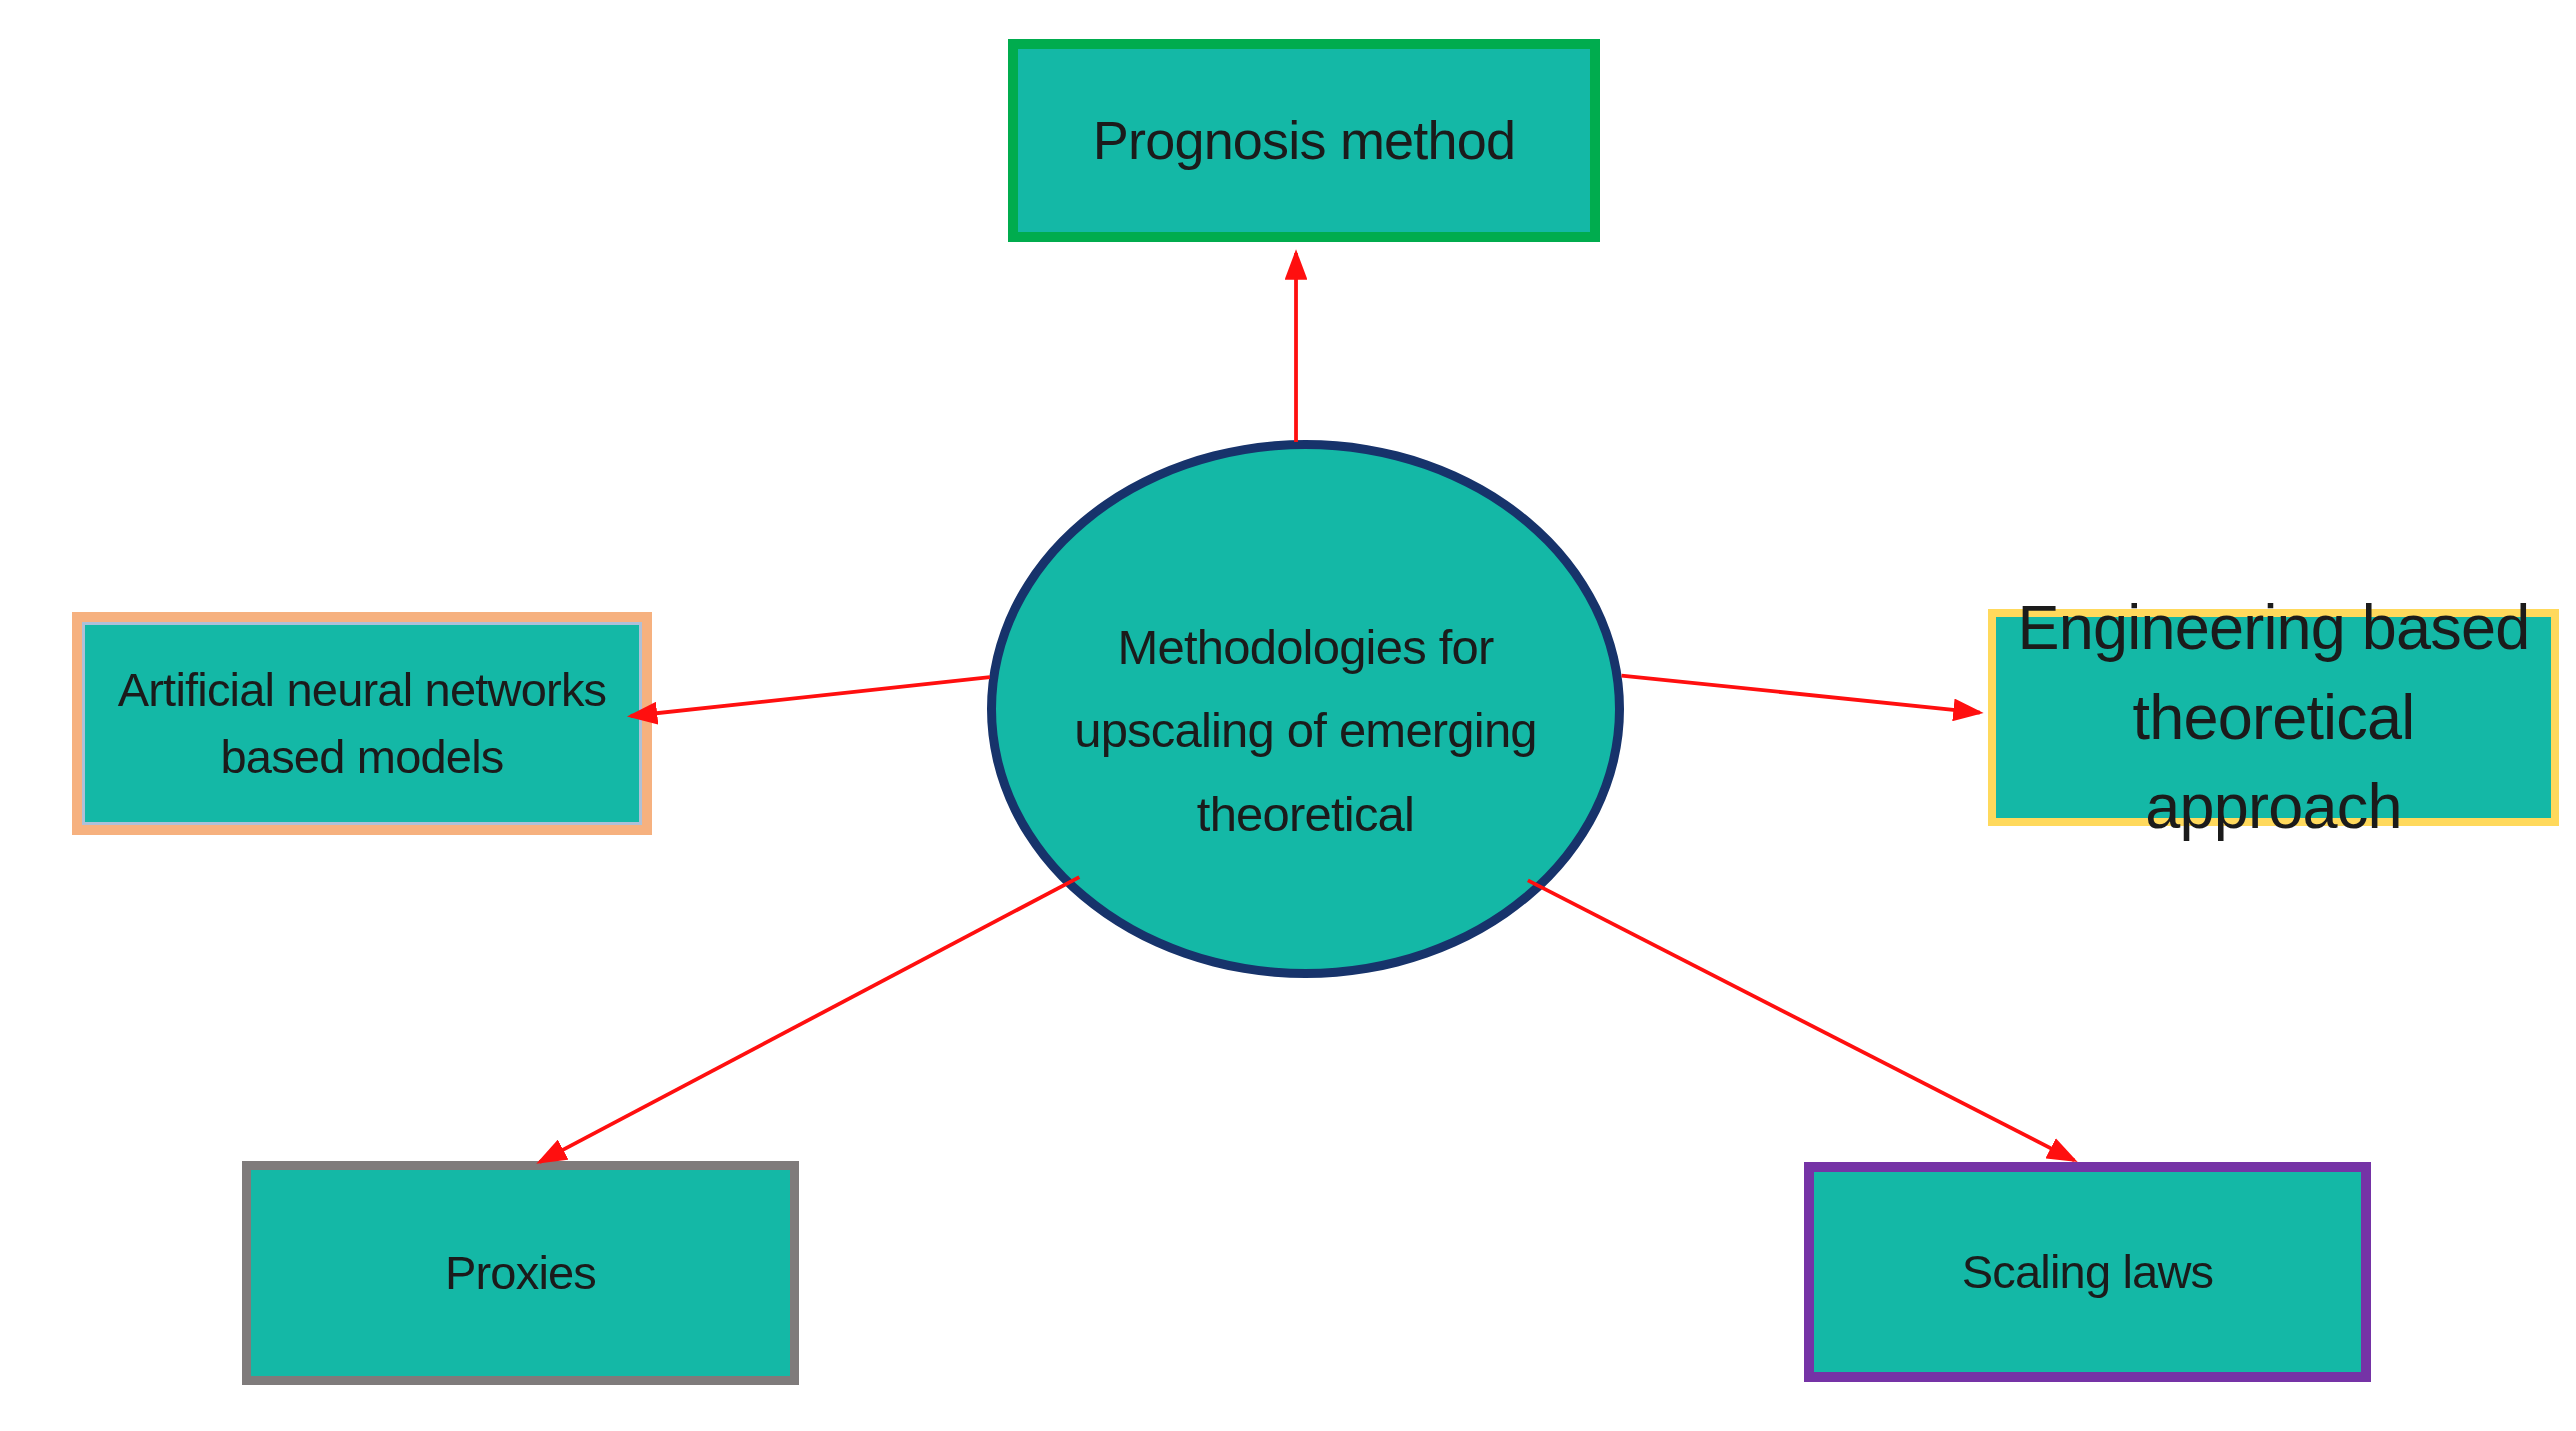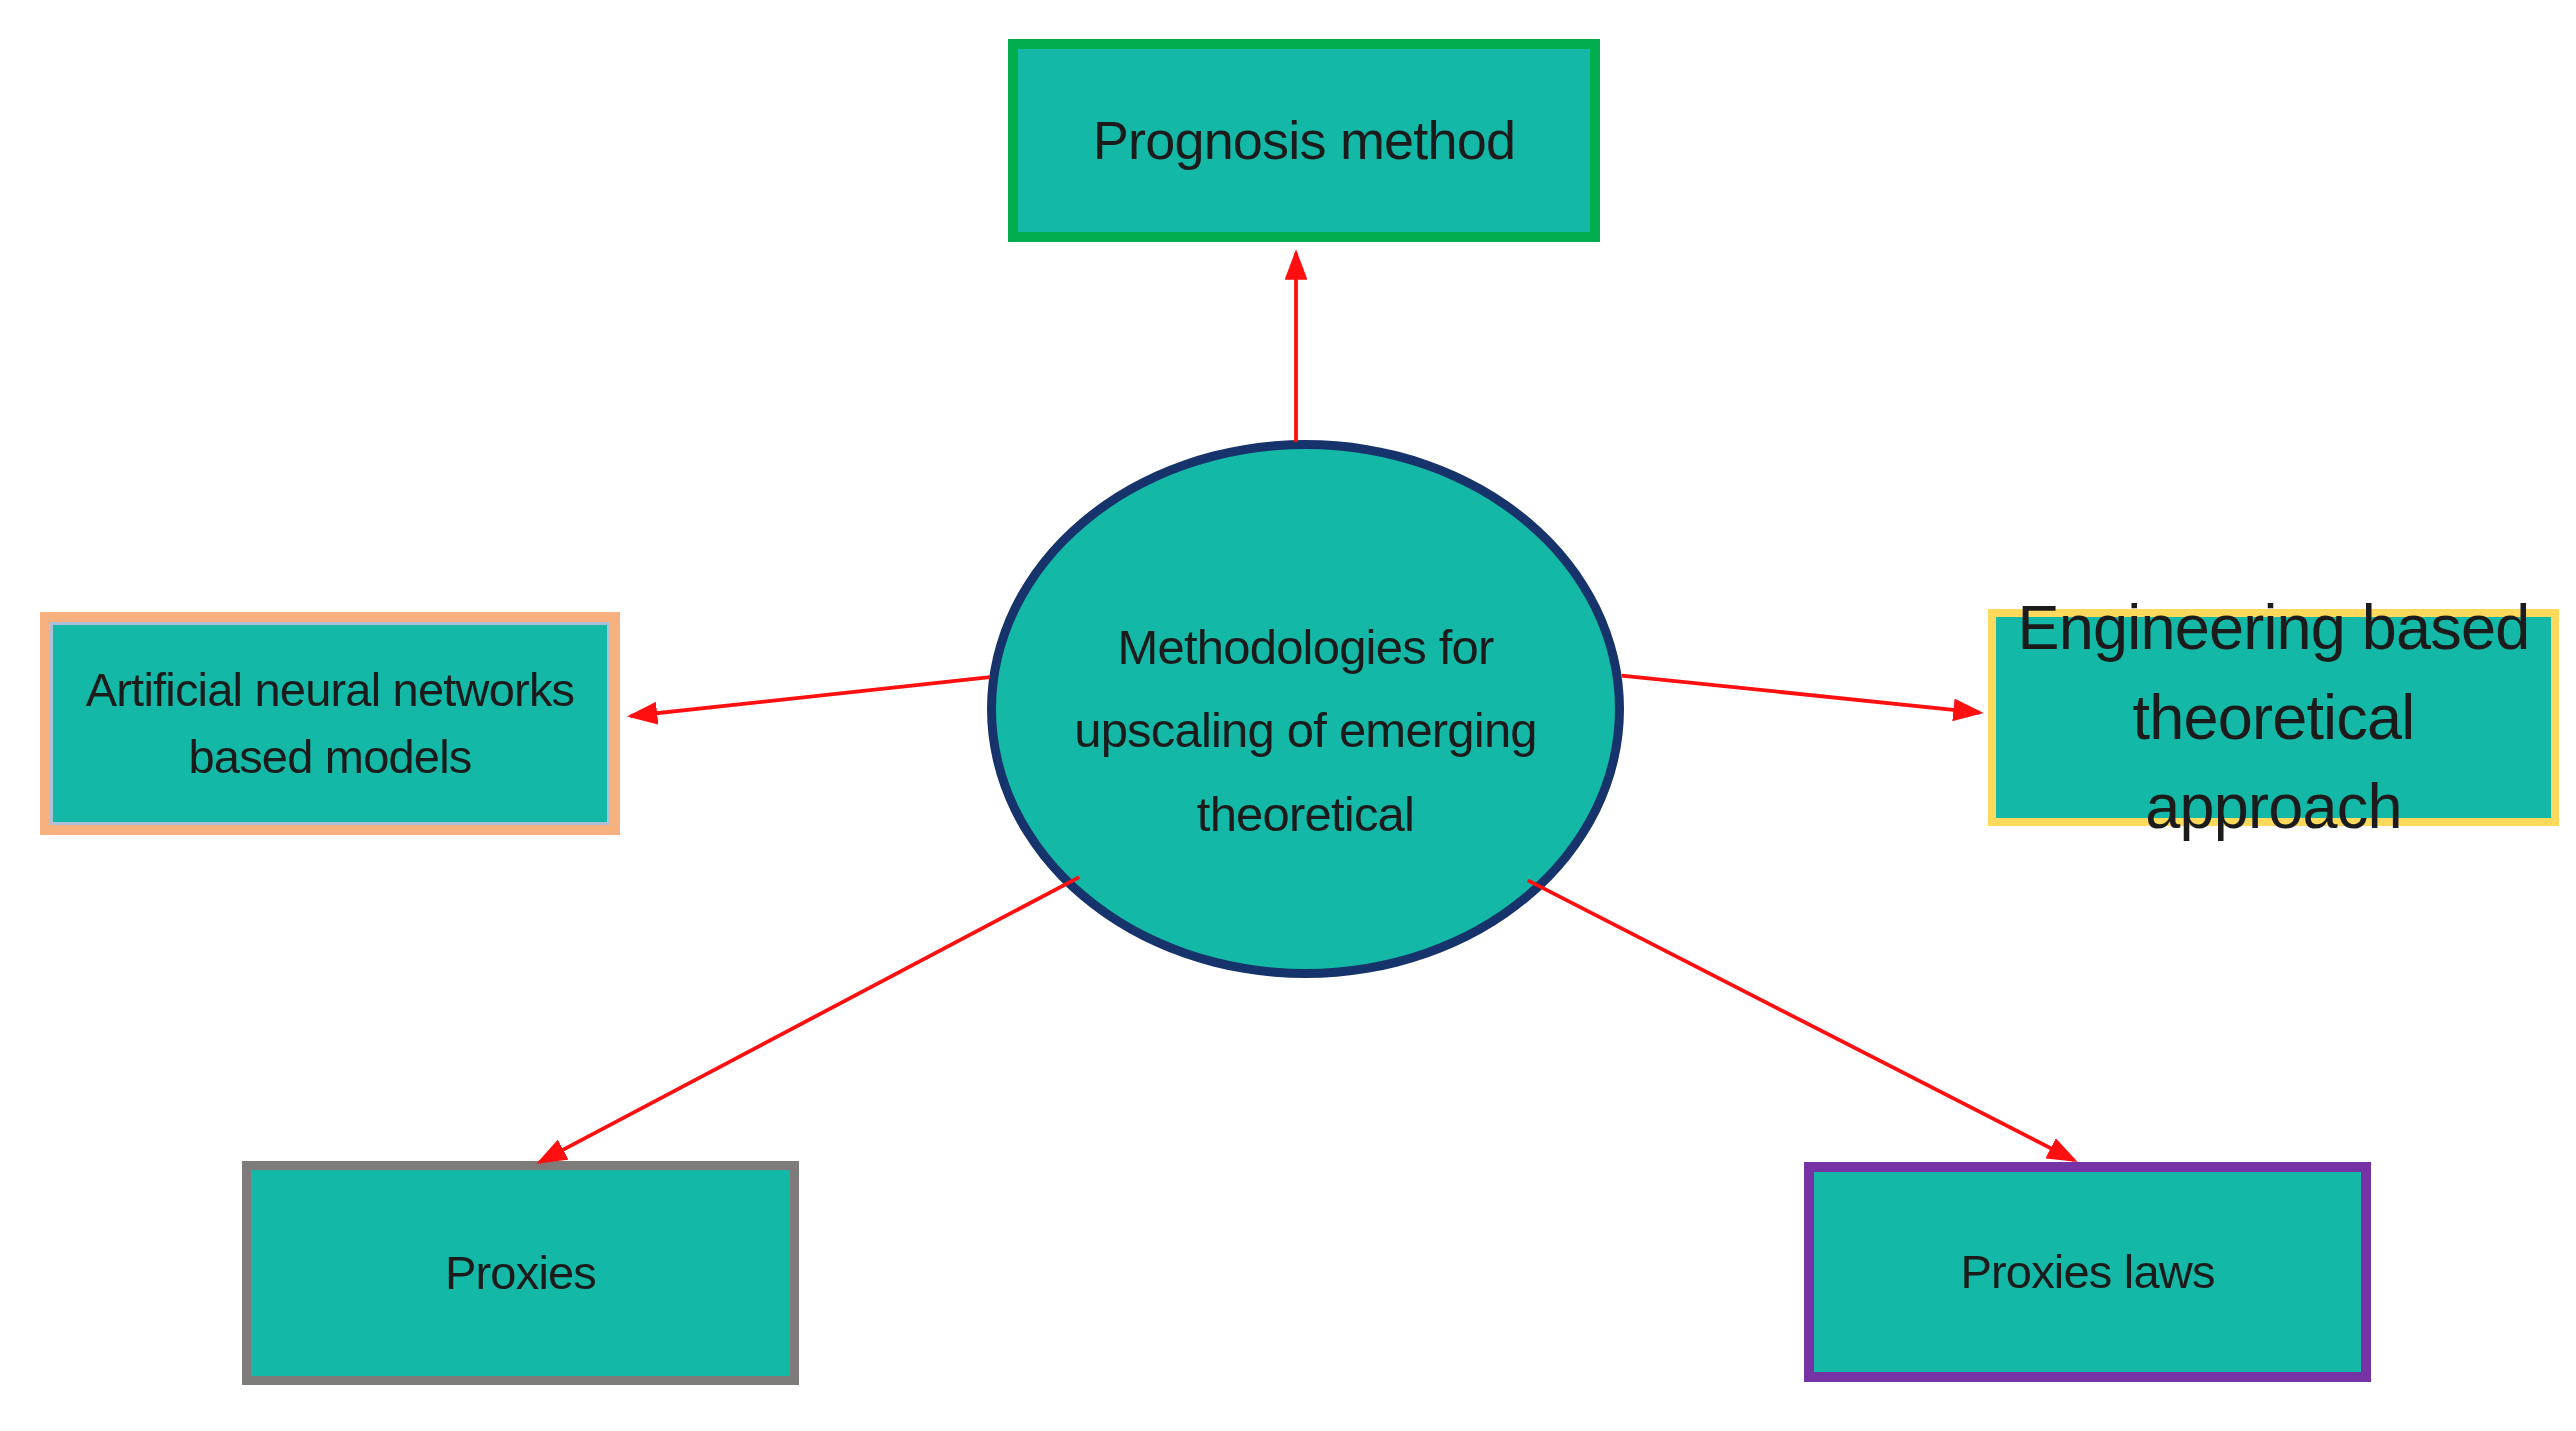--- a/index.html
+++ b/index.html
@@ -66,32 +66,32 @@
   </svg>
 
   <div class="node n-prognosis" style="border-color: rgb(0, 172, 78);">
     <div class="label">Prognosis method</div>
   </div>
 
   <div class="node n-center" style="border-color: rgb(23, 51, 107);">
     <div class="label">Methodologies for upscaling of emerging theoretical</div>
   </div>
 
-  <div class="node n-ann" style="border-color: rgb(246, 177, 127);">
+  <div class="node n-ann" style="border-color: rgb(246, 177, 127); margin-left: 32px;">
     <div class="inner-frame" style="border-color: rgb(174, 192, 216);">
       <div class="label">Artificial neural networks based models</div>
     </div>
   </div>
 
   <div class="node n-engineering" style="border-color: rgb(255, 217, 92);">
     <div class="label">Engineering based theoretical approach</div>
   </div>
 
   <div class="node n-proxies" style="border-color: rgb(127, 123, 123);">
     <div class="label">Proxies</div>
   </div>
 
   <div class="node n-scaling" style="border-color: rgb(117, 51, 166);">
-    <div class="label">Proxies laws</div>
+    <div class="label">Scaling laws</div>
   </div>
 
 </div>
 
 
 </body></html>

